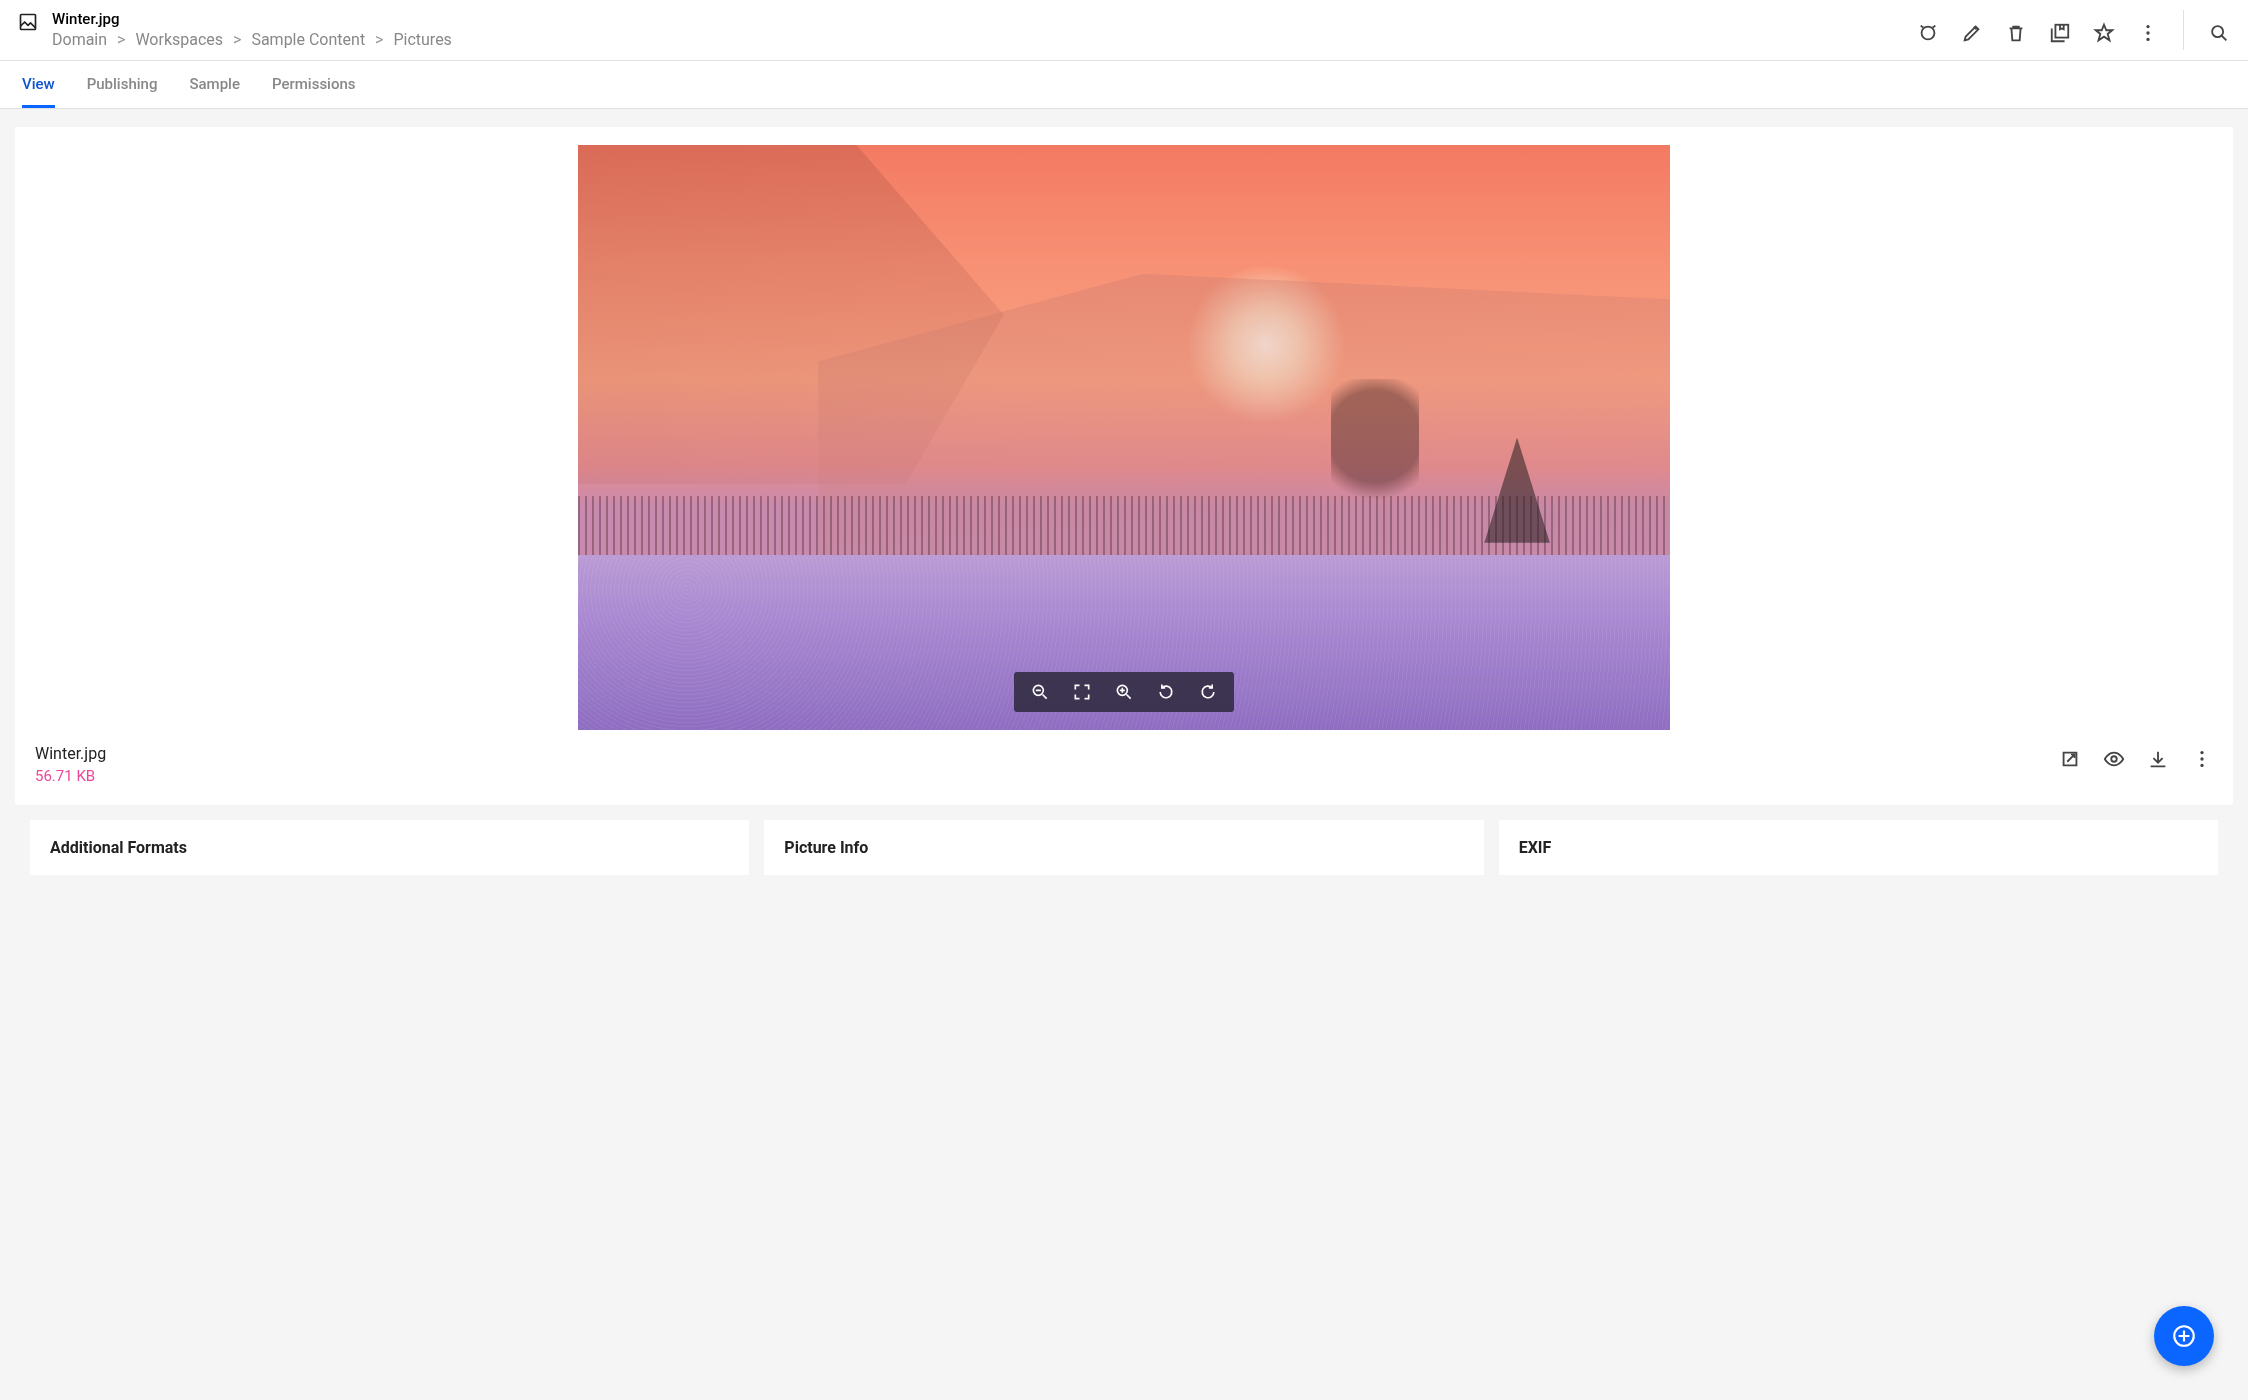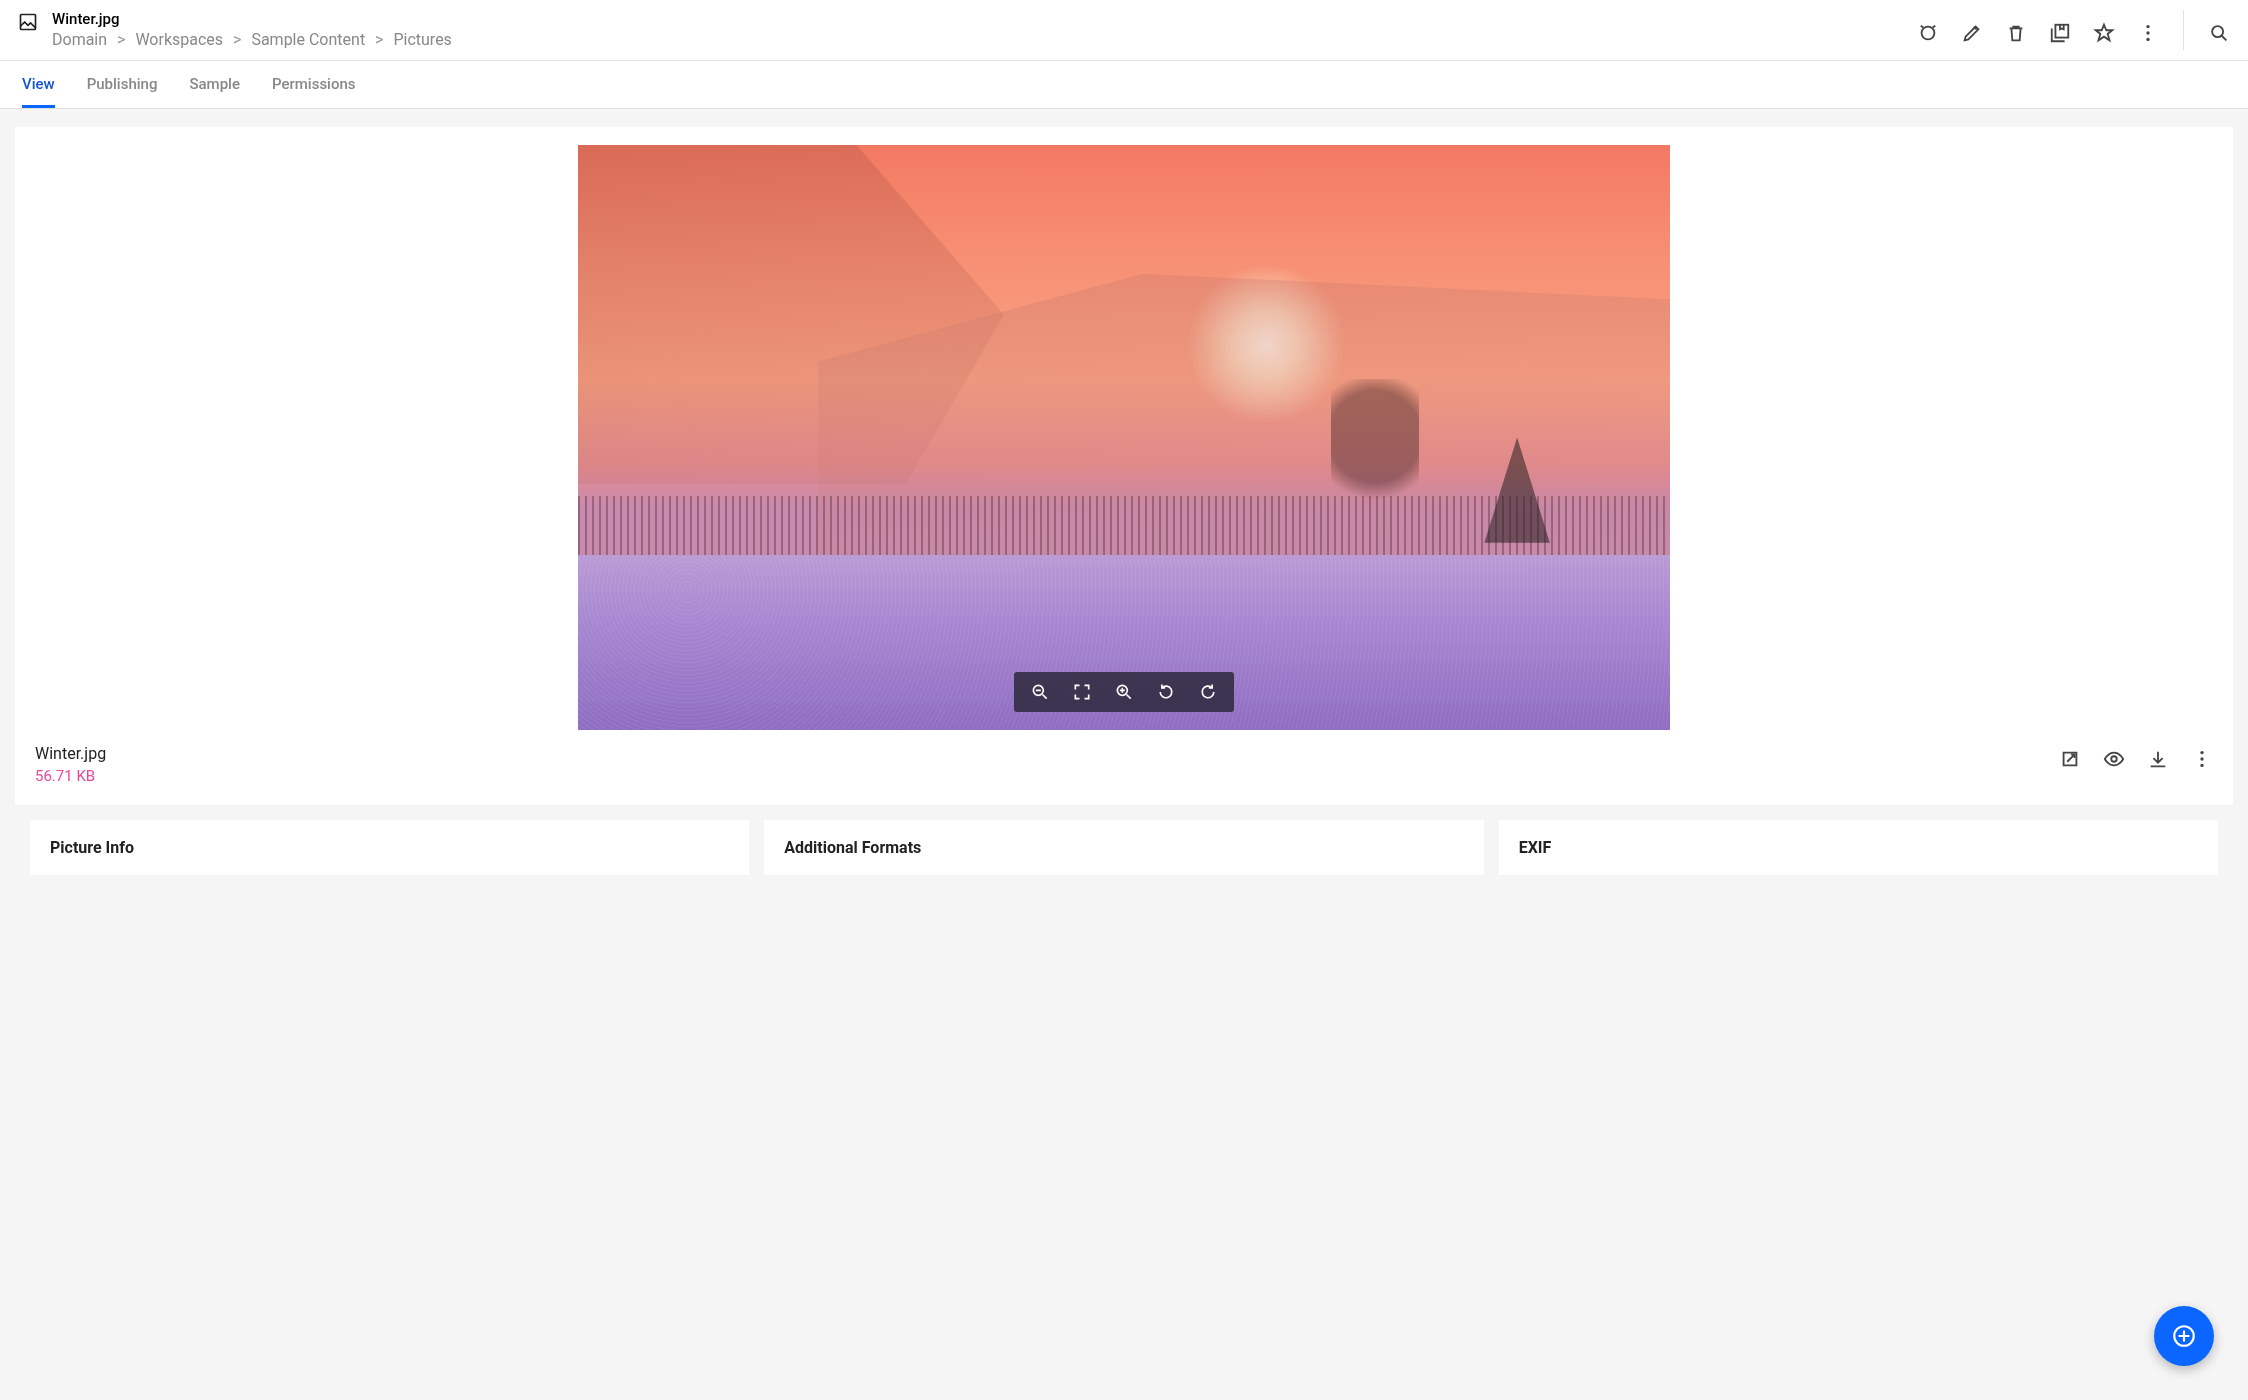--- a/index.html
+++ b/index.html
@@ -350,24 +350,24 @@
               <circle cx="12" cy="12" r="1.8"></circle>
               <circle cx="12" cy="19" r="1.8"></circle>
           </svg>
         </span>
       </div>
     </div>
   </section>
 
   <div class="panels">
     <section class="panel">
-      <h3 class="panel-title">Picture Info</h3>
+      <h3 class="panel-title">Additional Formats</h3>
     </section>
     <section class="panel">
-      <h3 class="panel-title">Additional Formats</h3>
+      <h3 class="panel-title">Picture Info</h3>
     </section>
     <section class="panel">
       <h3 class="panel-title">EXIF</h3>
     </section>
   </div>
 </main>
 
 <div class="fab">
   <span>
     <svg viewBox="0 0 24 24" width="26" height="26" fill="none" stroke="currentColor" stroke-width="2">

